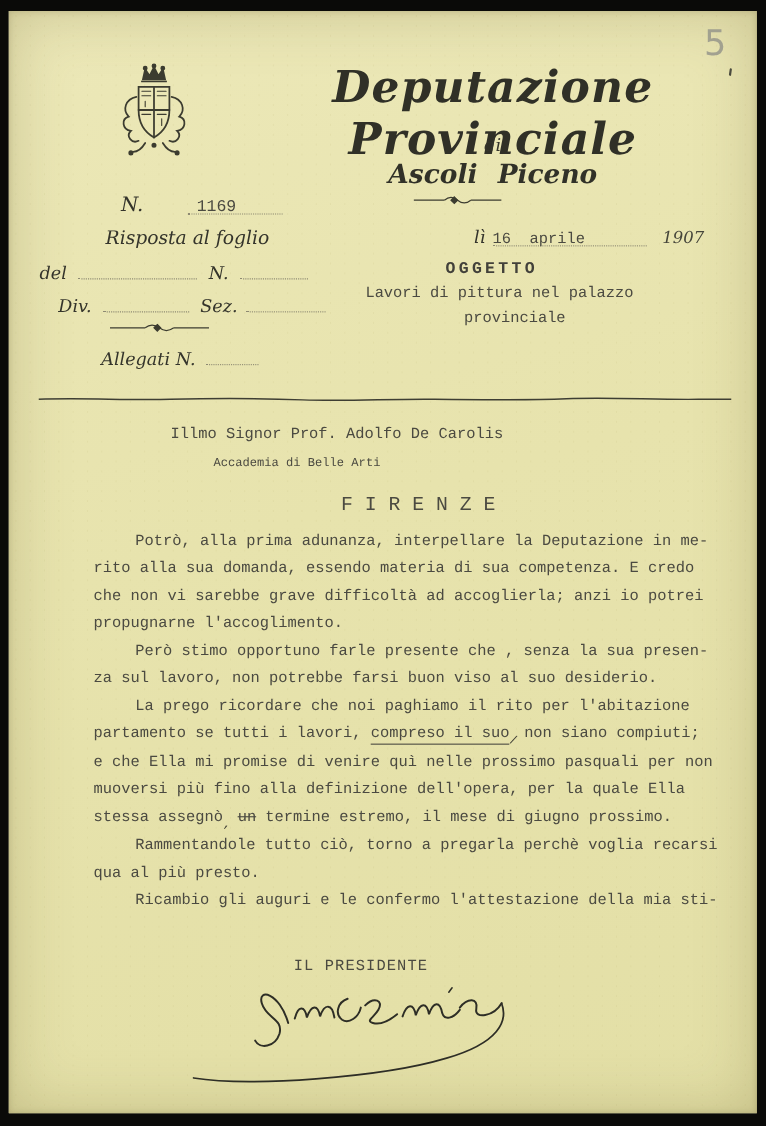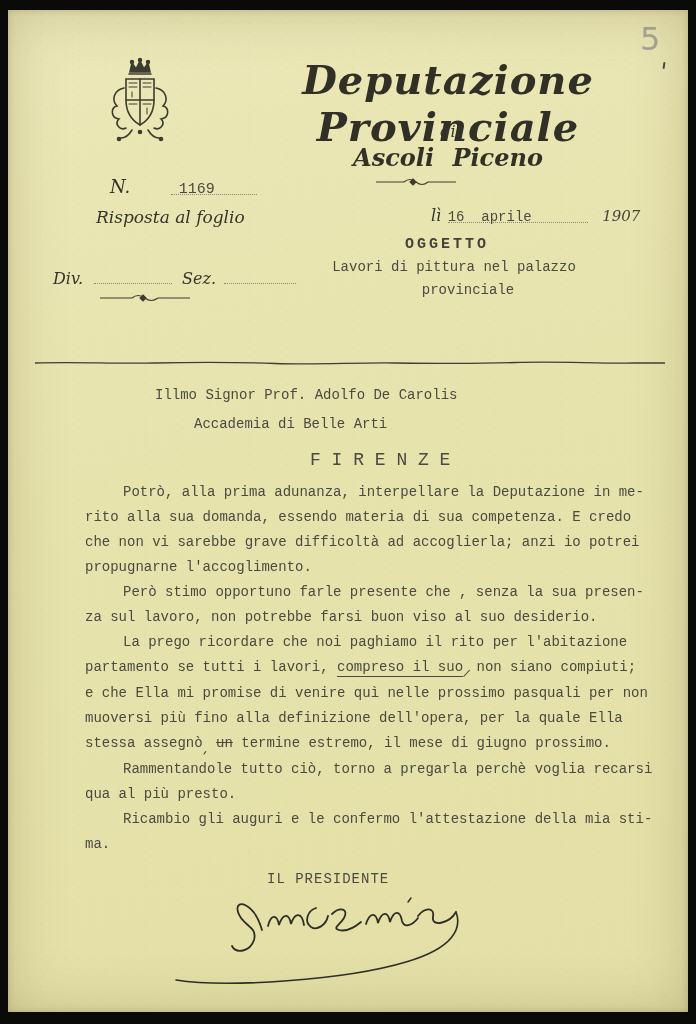--- a/index.html
+++ b/index.html
@@ -90,72 +90,81 @@
           <path d="M37,3 l3,3 -3,3 -3,-3 z" fill="#3c3c30"></path>
         </g>
       </svg>
     </div>
 
     <div class="abs fieldrow" style="left:102px;top:166px;">
       <span class="script lbl" style="font-size:18px;">N.</span>
       <span class="dots" style="width:78px;padding-left:8px;margin-left:36px;"><span class="tw" style="font-size:15px;">1169</span></span>
     </div>
     <div class="abs script" style="left:88px;top:197px;font-size:17px;">Risposta al foglio</div>
+    <div class="abs fieldrow" style="left:28px;top:228px;">
+      <span class="script lbl">del</span>
+      <span class="dots" style="width:108px;margin:0 6px;"></span>
+      <span class="script lbl">N.</span>
+      <span class="dots" style="width:62px;margin-left:6px;"></span>
+    </div>
     <div class="abs fieldrow" style="left:45px;top:258px;">
       <span class="script lbl">Div.</span>
       <span class="dots" style="width:78px;margin:0 6px;"></span>
       <span class="script lbl">Sez.</span>
       <span class="dots" style="width:72px;margin-left:4px;"></span>
     </div>
     <div class="abs" style="left:92px;top:282px;">
       <svg width="90" height="12" viewBox="0 0 90 12">
         <g stroke="#3c3c30" fill="none" stroke-width="1.1">
           <path d="M0,6 H32 M58,6 H90"></path>
           <path d="M32,6 q6,-5 13,0 q6,5 13,0"></path>
           <path d="M43,3 l3,3 -3,3 -3,-3 z" fill="#3c3c30"></path>
         </g>
       </svg>
+    </div>
+    <div class="abs fieldrow" style="left:84px;top:306px;">
+      <span class="script lbl">Allegati N.</span>
+      <span class="dots" style="width:48px;margin-left:5px;"></span>
     </div>
 
     <div class="abs fieldrow" style="left:423px;top:196px;">
       <span class="script" style="font-size:16px;">lì</span>
       <span class="dots" style="width:140px;margin-left:2px;"><span class="tw bline" style="font-size:14px;white-space:pre;">16  aprile</span></span>
       <span class="script" style="font-size:15px;margin-left:10px;color:#45453a;">1907</span>
     </div>
 
     <div class="abs tw" style="left:397px;top:226px;font-size:15px;font-weight:bold;letter-spacing:3px;color:#42413a;">OGGETTO</div>
     <div class="abs tw" style="left:296px;top:249px;width:300px;text-align:center;font-size:14px;">Lavori di pittura nel palazzo</div>
     <div class="abs tw" style="left:310px;top:272px;width:300px;text-align:center;font-size:14px;">provinciale</div>
 
     <div class="abs" style="left:27px;top:349px;">
       <svg width="630" height="8" viewBox="0 0 630 8">
         <path d="M0,4 C40,2.5 80,5 120,4 S200,3 240,4.5 S320,3.5 360,4 S440,5 480,3.5 S560,4.5 600,4 L630,4" stroke="#3e3e33" stroke-width="1.3" fill="none"></path>
       </svg>
     </div>
 
     <div class="abs tw" style="left:147px;top:377px;font-size:14px;">Illmo Signor Prof. Adolfo De Carolis</div>
-    <div class="abs tw" style="left:186px;top:406px;font-size:14px;">Accademia di Belle Arti</div>
+    <div class="abs tw" style="left:186px;top:406px;font-size:11px;">Accademia di Belle Arti</div>
     <div class="abs tw bline" style="left:302px;top:440px;font-size:18px;white-space:pre;">F I R E N Z E</div>
 
     <div class="abs tw letter-body">
         <div class="bline ind"><span>Potrò, alla prima adunanza, interpellare la Deputazione in me-</span></div>
         <div class="bline"><span>rito alla sua domanda, essendo materia di sua competenza. E credo</span></div>
         <div class="bline"><span>che non vi sarebbe grave difficoltà ad accoglierla; anzi io potrei</span></div>
         <div class="bline"><span>propugnarne l'accoglimento.</span></div>
         <div class="bline ind"><span>Però stimo opportuno farle presente che , senza la sua presen-</span></div>
         <div class="bline"><span>za sul lavoro, non potrebbe farsi buon viso al suo desiderio.</span></div>
         <div class="bline ind"><span>La prego ricordare che noi paghiamo il rito per l'abitazione</span></div>
         <div class="bline"><span>partamento se tutti i lavori, </span><span class="seg-u">compreso il suo</span><span class="seg-ins">/</span><span> non siano compiuti;</span></div>
         <div class="bline"><span>e che Ella mi promise di venire quì nelle prossimo pasquali per non</span></div>
         <div class="bline"><span>muoversi più fino alla definizione dell'opera, per la quale Ella</span></div>
         <div class="bline"><span>stessa assegnò</span><span class="seg-ins">,</span><span> </span><span class="seg-s">un</span><span> termine estremo, il mese di giugno prossimo.</span></div>
         <div class="bline ind"><span>Rammentandole tutto ciò, torno a pregarla perchè voglia recarsi</span></div>
         <div class="bline"><span>qua al più presto.</span></div>
         <div class="bline ind"><span>Ricambio gli auguri e le confermo l'attestazione della mia sti-</span></div>
-        <div class="bline"><span>ma.</span></div>
       </div>
 
     <div class="abs tw" style="left:259px;top:861px;font-size:14px;letter-spacing:1px;">IL PRESIDENTE</div>
 
     <div class="abs" style="left:158px;top:876px;">
       <svg width="300" height="112" viewBox="0 0 300 112">
         <g stroke="#2e2e26" fill="none" stroke-width="1.8" stroke-linecap="round">
           <path d="M96,44 C88,16 68,12 72,26 C76,40 92,40 88,54 C84,66 70,68 66,60"></path>
           <path d="M102,40 c3,-12 9,-12 11,-1 c4,-12 10,-12 12,-1 c4,-12 11,-12 13,1"></path>
           <path d="M150,22 c-9,3 -12,14 -5,19 c6,4 15,-2 17,-11"></path>

